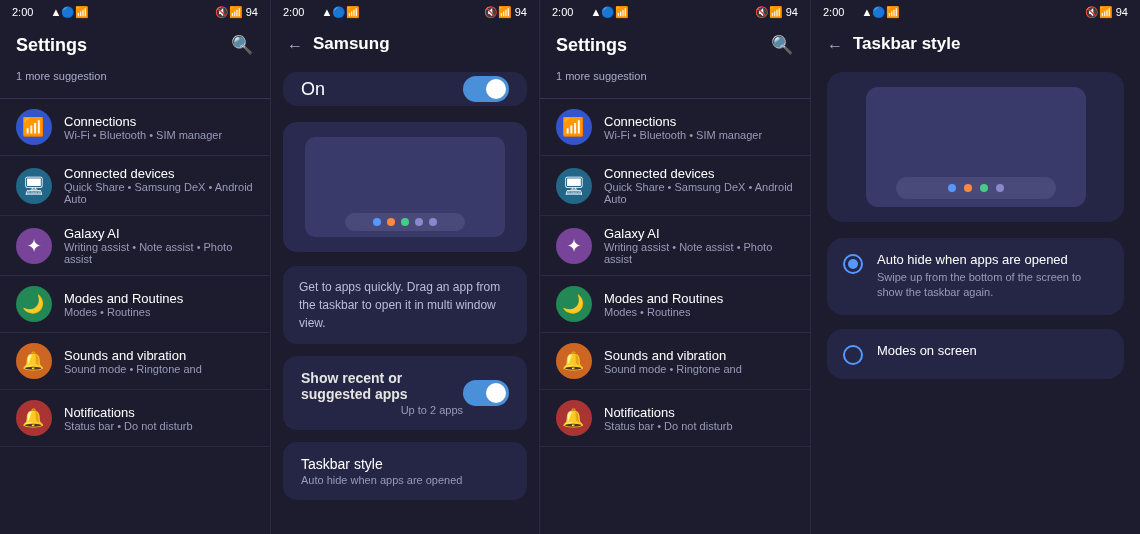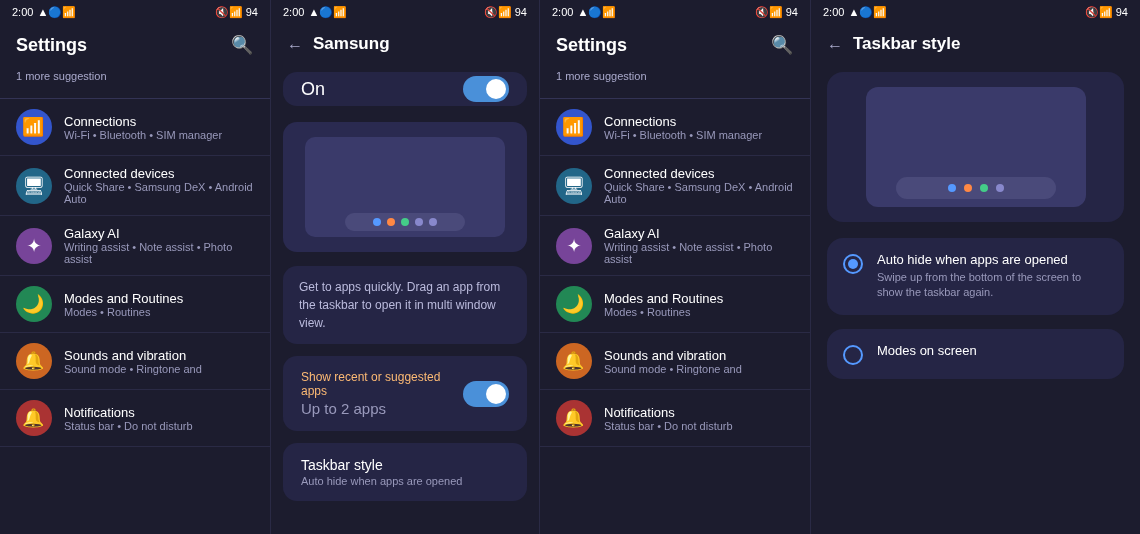--- a/index.html
+++ b/index.html
@@ -25,21 +25,21 @@
     .status-bar {
       display: flex;
       justify-content: space-between;
       align-items: center;
       padding: 4px 12px;
       font-size: 11px;
       color: #ffffff;
       height: 24px;
       background: #1c1c2e;
     }
-    .status-bar .left { display: flex; align-items: center; gap: 4px; }
+    .status-bar .left { display: flex; align-items: center; gap: 17px; }
     .status-bar .right { display: flex; align-items: center; gap: 4px; }
 
     
     .settings-panel {
       width: 270px;
       flex-shrink: 0;
     }
     .settings-header {
       display: flex;
       align-items: center;
@@ -205,28 +205,29 @@
     }
 
     
     .section-card {
       margin: 6px 12px;
       background: #252545;
       border-radius: 14px;
       padding: 14px 18px;
     }
     .section-card .section-title {
-      font-size: 12px;
-      font-weight: 400;
-      color: #fdba74;
+      font-size: 14px;
+      font-weight: 700;
+      color: #e5e5e5;
     }
     .section-card .section-sub {
-      font-size: 15px;
+      font-size: 11px;
       color: #9999bb;
       margin-top: 2px;
+      text-align: right;
     }
     .section-card-row {
       display: flex;
       align-items: center;
       justify-content: space-between;
     }
 
     
     .ts-card {
       margin: 6px 12px;

